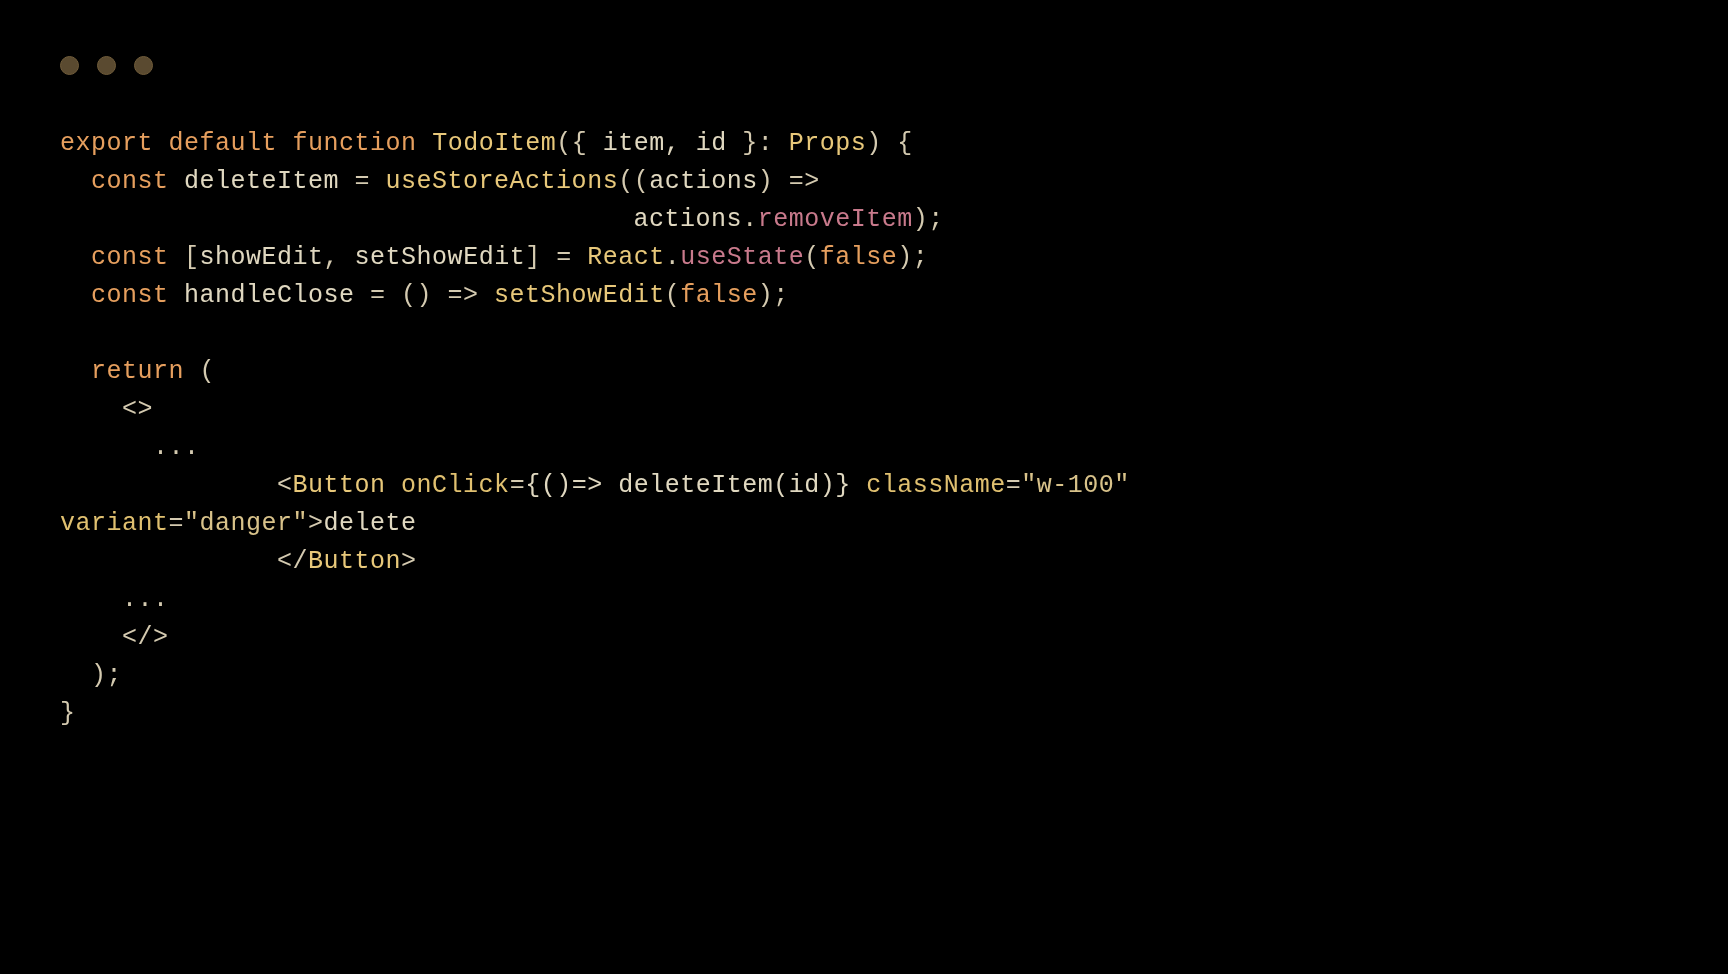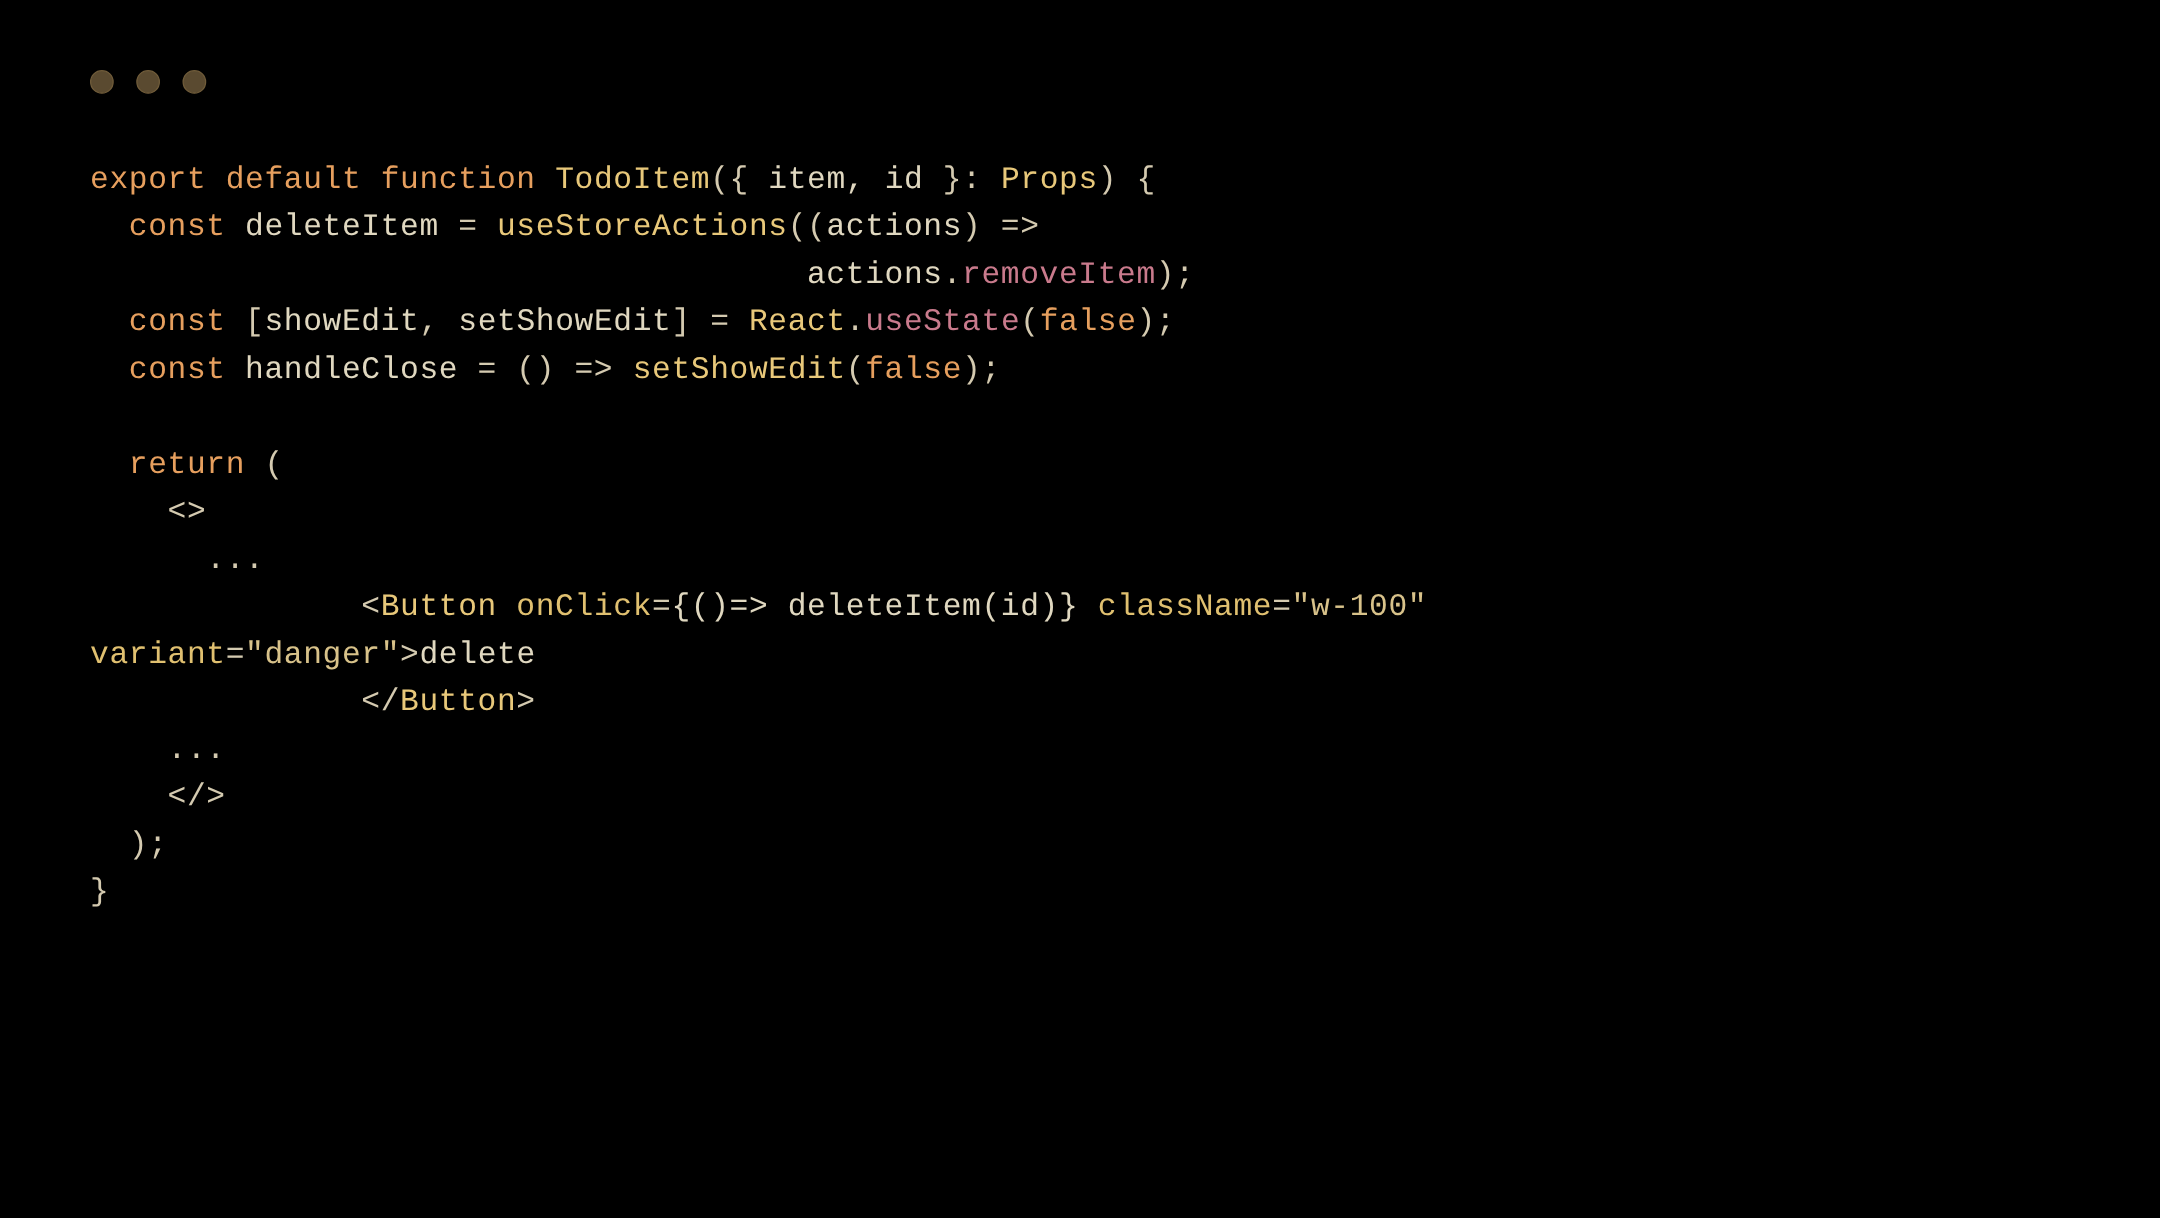--- a/index.html
+++ b/index.html
@@ -12,21 +12,20 @@
       font-family: 'Menlo', 'Monaco', 'Consolas', 'Courier New', monospace;
       font-size: 25px;
       line-height: 1.52;
       color: #d4d4d4;
       padding: 0;
       width: 1728px;
       min-height: 974px;
     }
     .window {
       padding: 56px 60px 40px 60px;
-      margin-left: 12px;
     }
     .traffic-lights {
       display: flex;
       gap: 18px;
       margin-bottom: 50px;
     }
     .traffic-light {
       width: 19px;
       height: 19px;
       border-radius: 50%;

